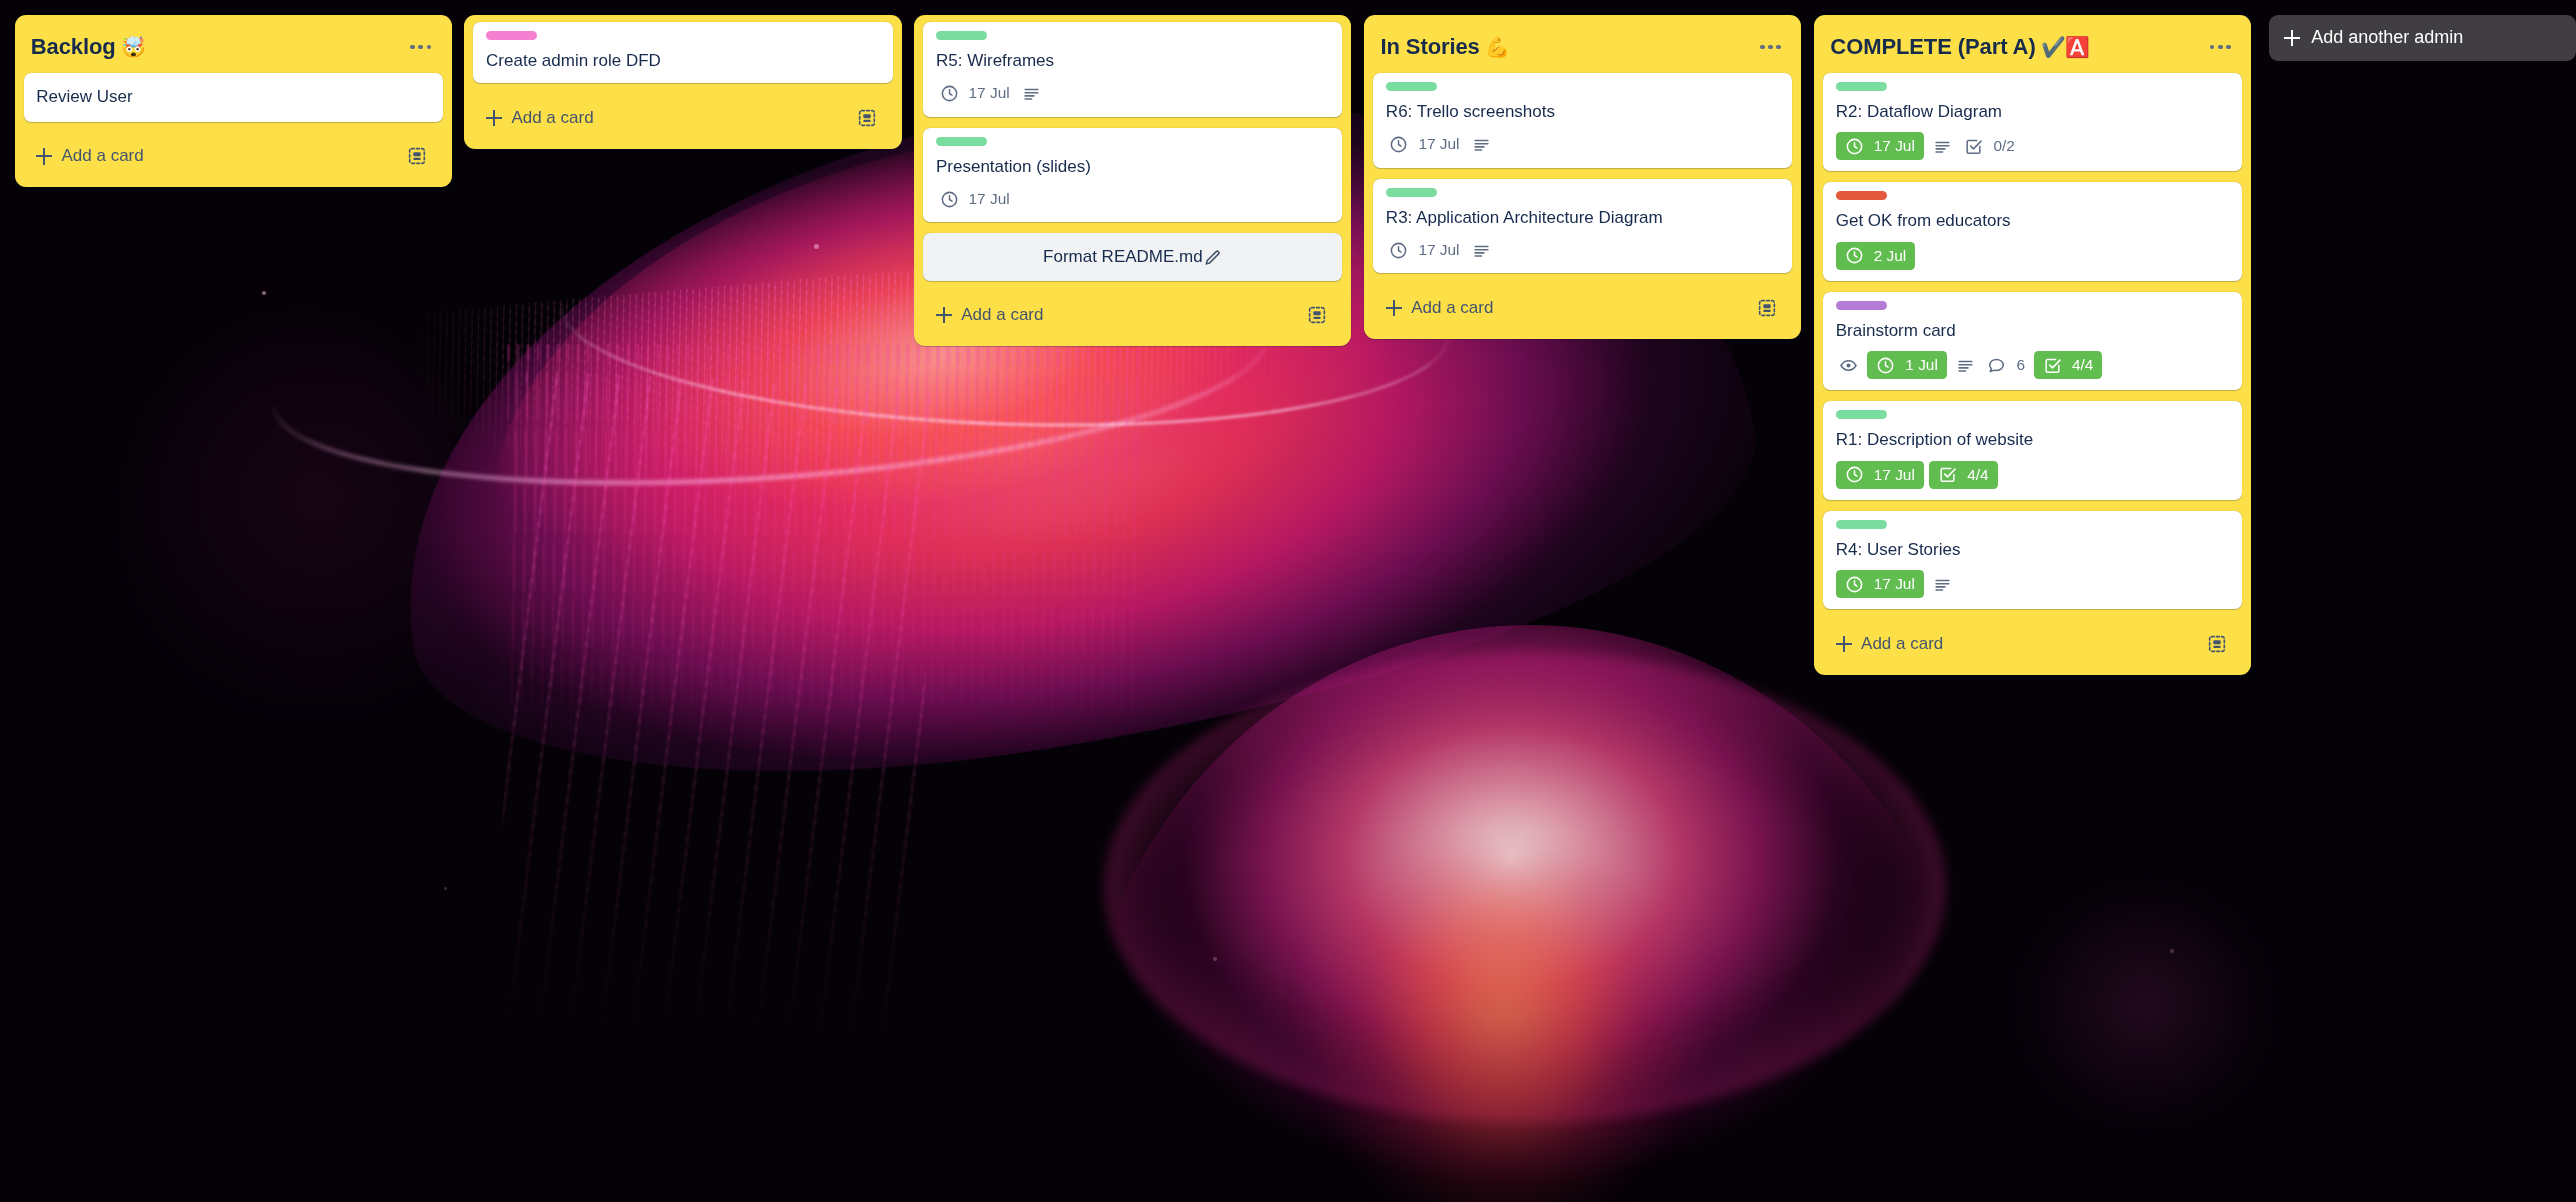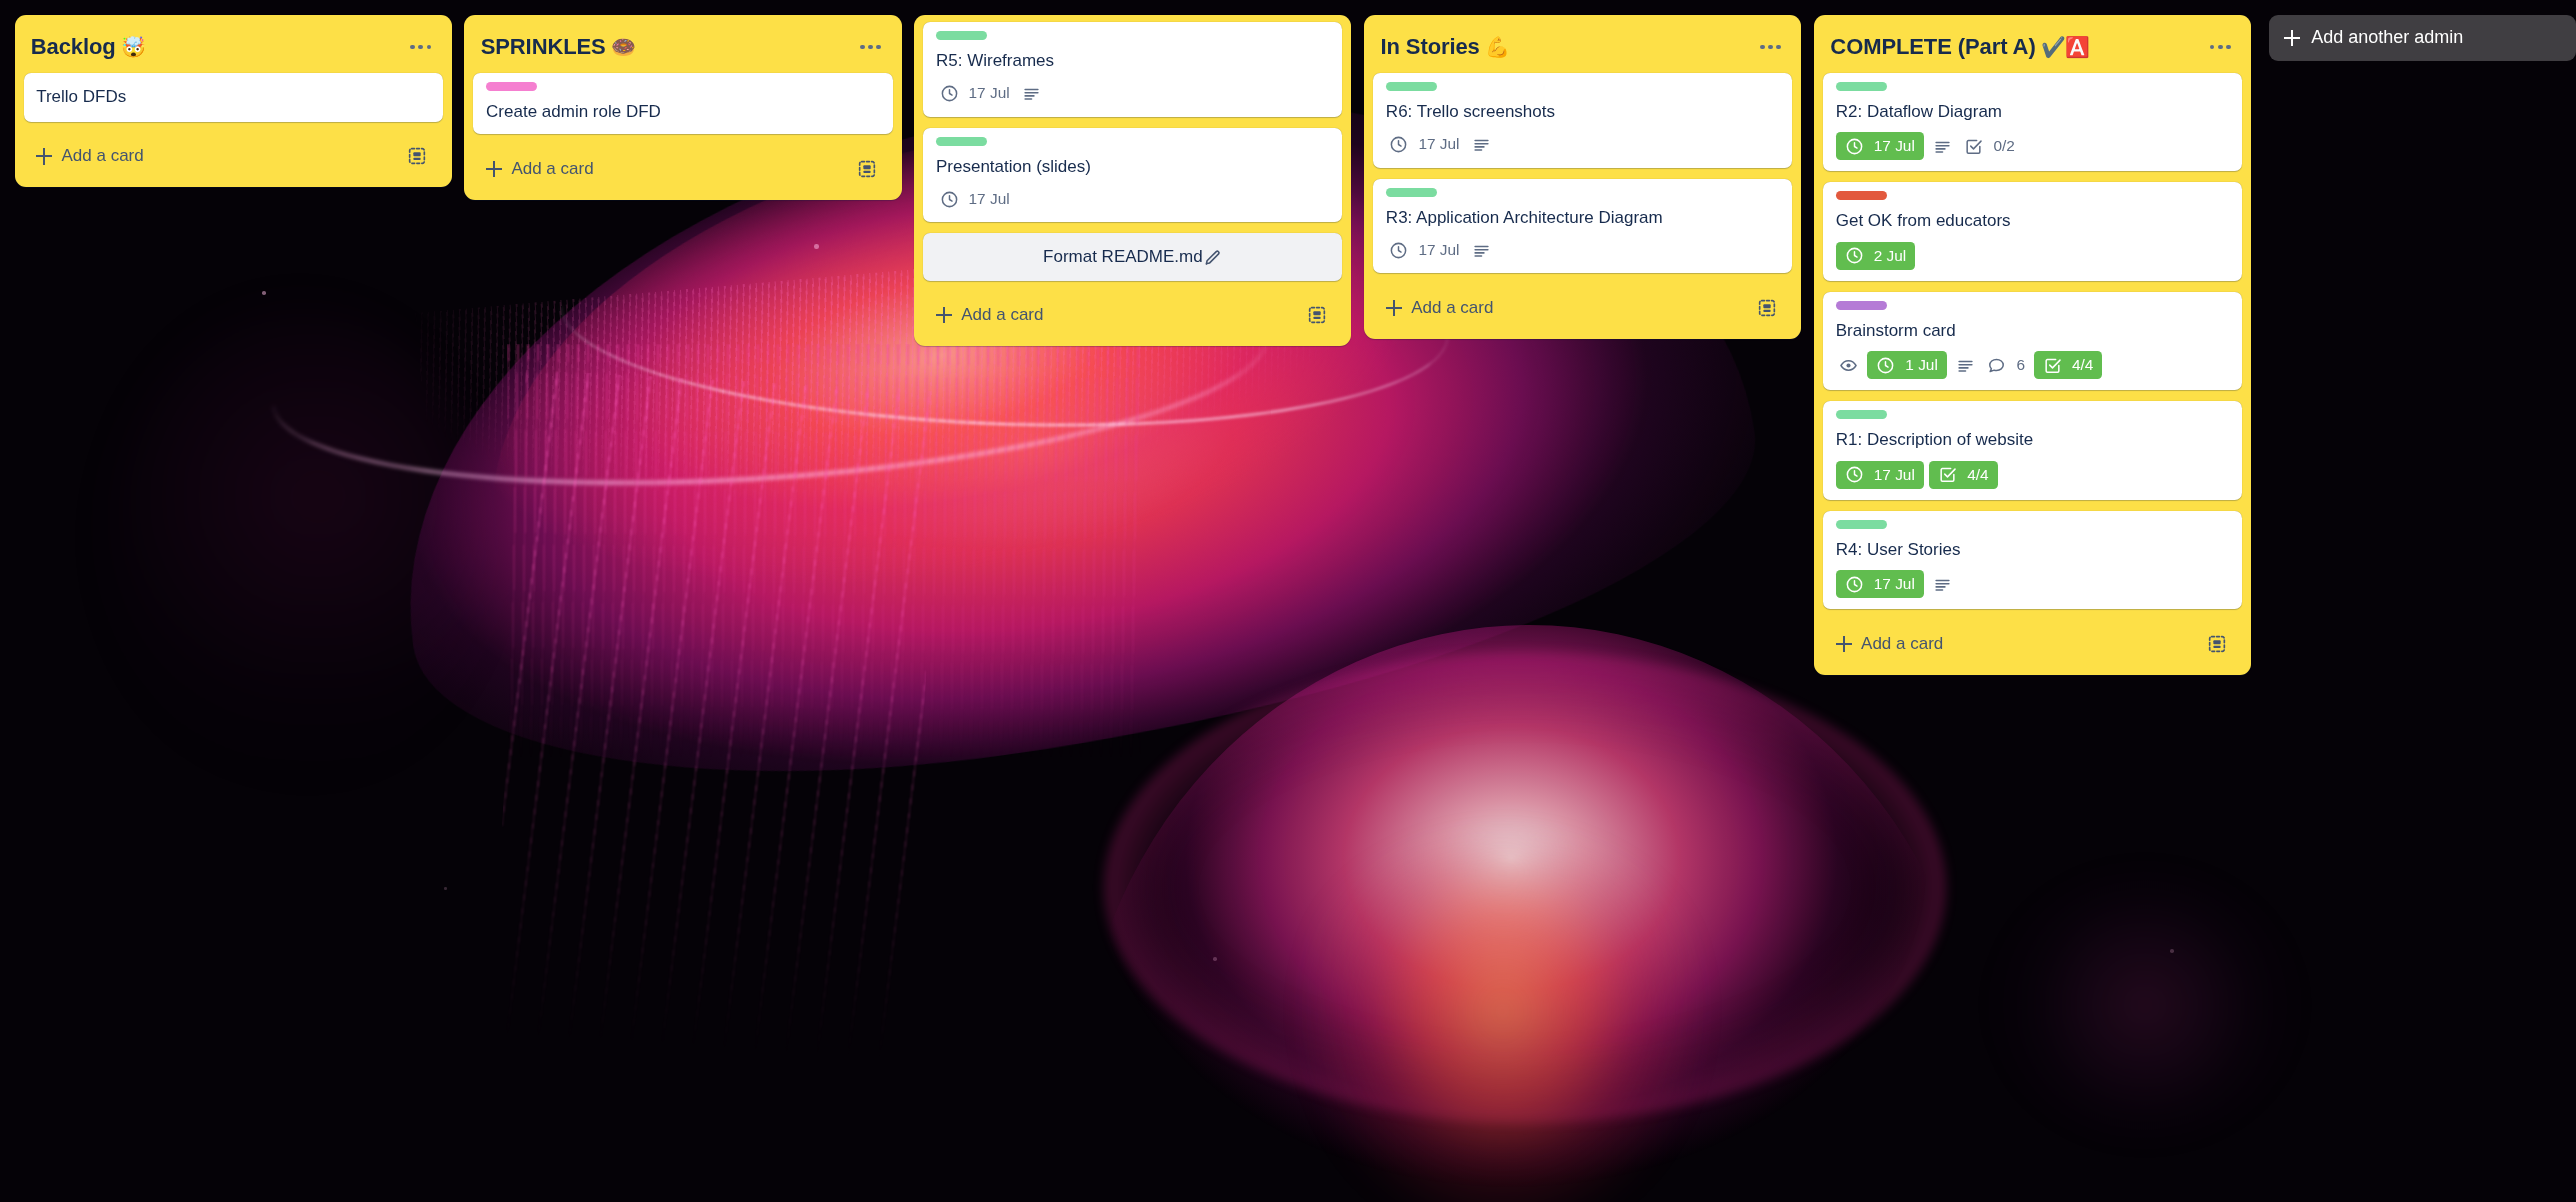--- a/index.html
+++ b/index.html
@@ -331,51 +331,38 @@
         <div class="list-menu">
           <div class="dots">
             <i></i>
             <i></i>
             <i></i>
           </div>
         </div>
       </div>
       <div class="cards">
         <div class="card simple">
-          <div class="card-title">Trello DFDs</div>
+          <div class="card-title">Review User</div>
         </div>
       </div>
       <div class="add-card-row">
         <div class="add-card-left">
           <span class="plus"></span>
           <span>Add a card</span>
         </div>
         <span class="icon-tile">
           <svg width="22" height="22" viewBox="0 0 24 24" fill="none" stroke="#44546f" stroke-width="1.8" stroke-linecap="round" stroke-linejoin="round">
             <rect x="4" y="4" width="16" height="16" rx="2.2" stroke-dasharray="3 2.4"></rect>
             <rect x="8" y="8" width="8" height="4.2" rx="1" fill="#44546f" stroke="none"></rect>
             <rect x="8" y="14" width="8" height="2.4" rx="1" fill="#44546f" stroke="none"></rect>
           </svg>
         </span>
       </div>
     </div>
     <div class="list">
-      <div class="list-header">
-        <div class="list-title">
-          <span>SPRINKLES</span>
-          <span class="emoji">🍩</span>
-        </div>
-        <div class="list-menu">
-          <div class="dots">
-            <i></i>
-            <i></i>
-            <i></i>
-          </div>
-        </div>
-      </div>
       <div class="cards">
         <div class="card">
           <div class="label-chip" style="background: rgb(245, 127, 208);"></div>
           <div class="card-title">Create admin role DFD</div>
         </div>
       </div>
       <div class="add-card-row">
         <div class="add-card-left">
           <span class="plus"></span>
           <span>Add a card</span>

